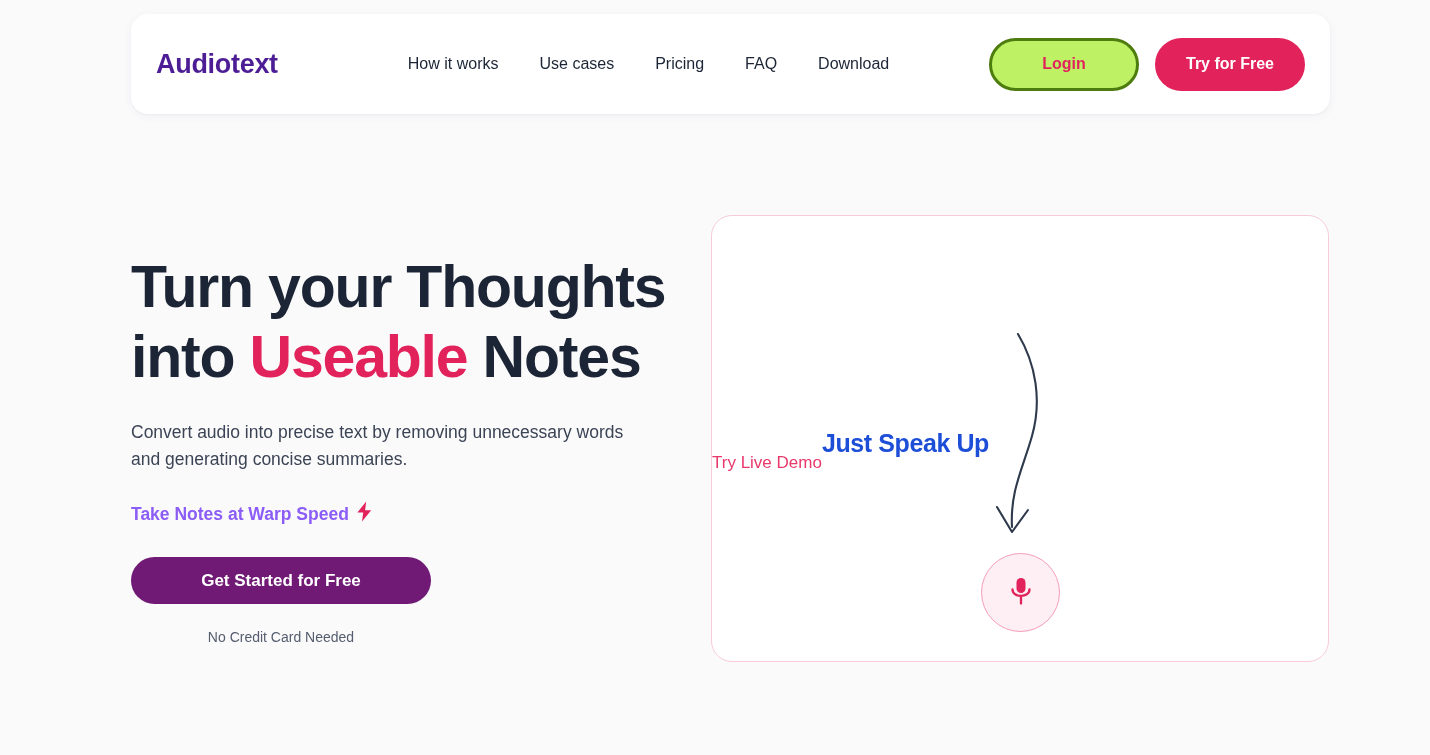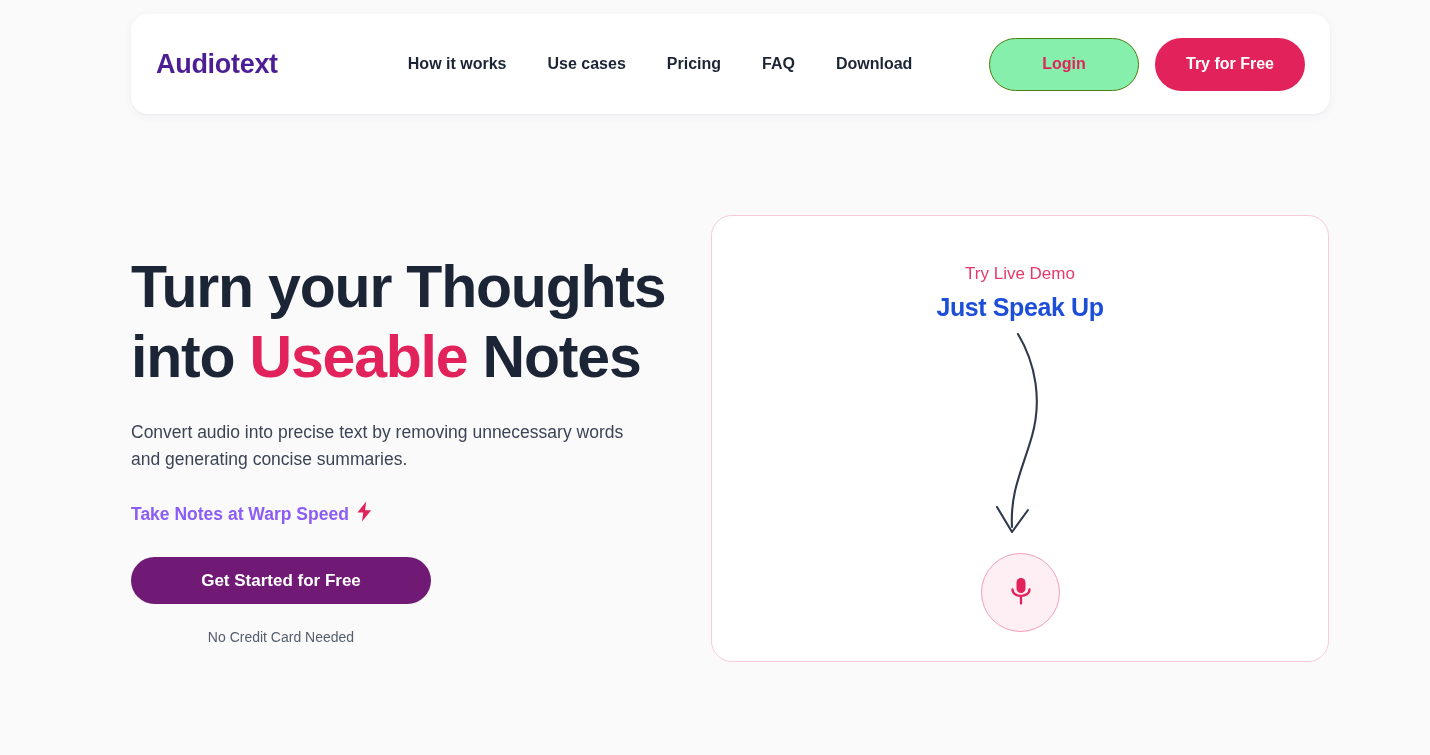--- a/index.html
+++ b/index.html
@@ -43,40 +43,40 @@
 
   .nav-links {
     display: flex;
     align-items: center;
     gap: 41px;
     margin-left: 130px;
   }
 
   .nav-link {
     font-size: 16px;
-    font-weight: bold;
+    font-weight: normal;
     color: #1c2535;
     white-space: nowrap;
     cursor: pointer;
     text-decoration: none;
   }
 
   .nav-actions {
     margin-left: auto;
     display: flex;
     align-items: center;
     gap: 16px;
   }
 
   .btn-login {
     width: 150px;
     height: 53px;
     border-radius: 27px;
-    background: #86efac;
-    border: 1px solid #4d7c0f;
+    background: #bef264;
+    border: 3px solid #4d7c0f;
     color: #e2225b;
     font-size: 16px;
     font-weight: bold;
     font-family: "Liberation Sans", sans-serif;
     display: flex;
     align-items: center;
     justify-content: center;
     cursor: pointer;
   }
 
@@ -164,21 +164,21 @@
   .demo-card {
     position: absolute;
     left: 711px;
     top: 215px;
     width: 618px;
     height: 447px;
     background: #ffffff;
     border: 1px solid #f7ccd8;
     border-radius: 21px;
     display: flex;
-    flex-direction: column;
+    flex-direction: row;
     align-items: center;
   }
 
   .demo-eyebrow {
     margin-top: 48px;
     font-size: 17px;
     color: #e8386c;
   }
 
   .demo-heading {

